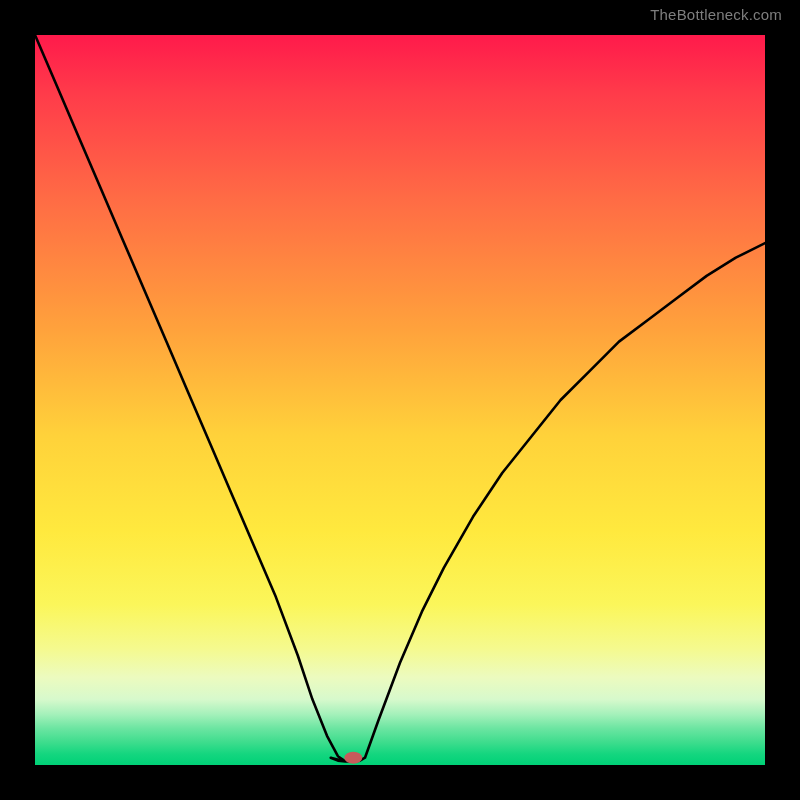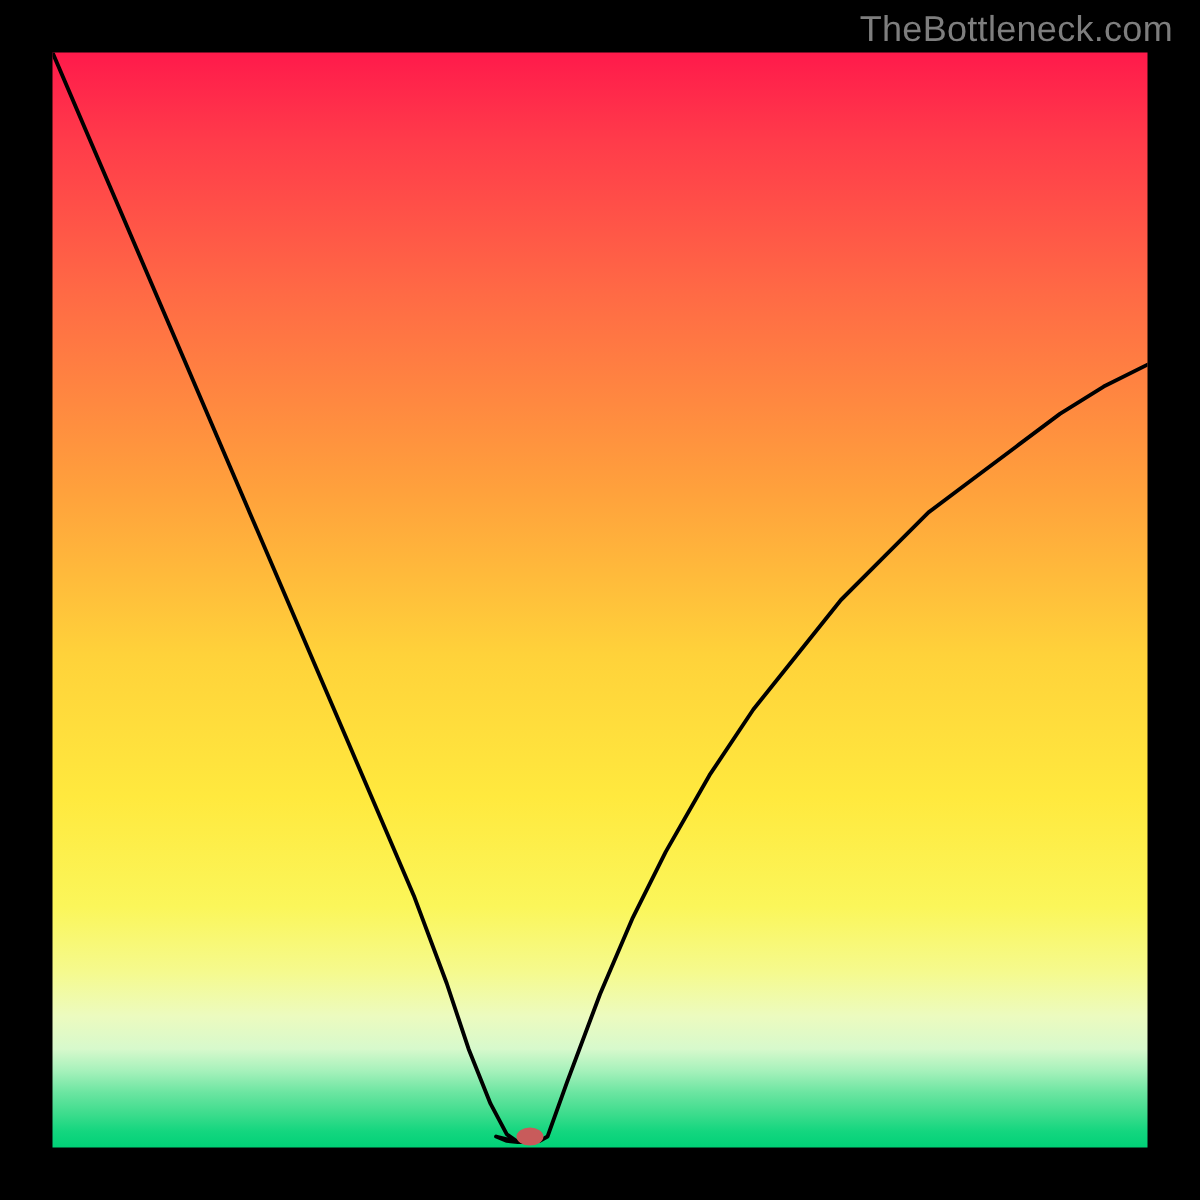--- a/index.html
+++ b/index.html
@@ -36,21 +36,21 @@
     position: absolute;
     inset: 0;
     width: 100%;
     height: 100%;
   }
   .watermark {
     position: absolute;
     top: 6px;
     right: 18px;
     color: #7e7e7e;
-    font-size: 24px;
+    font-size: 15px;
     letter-spacing: 0.2px;
     font-weight: 500;
   }
 </style>
 </head>
 <body>
 
 <div class="frame">
 
   <div class="watermark">TheBottleneck.com</div>

